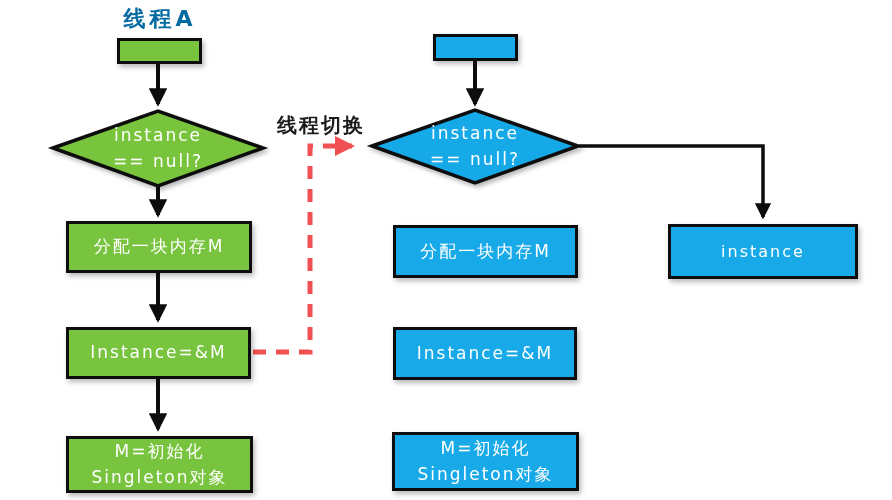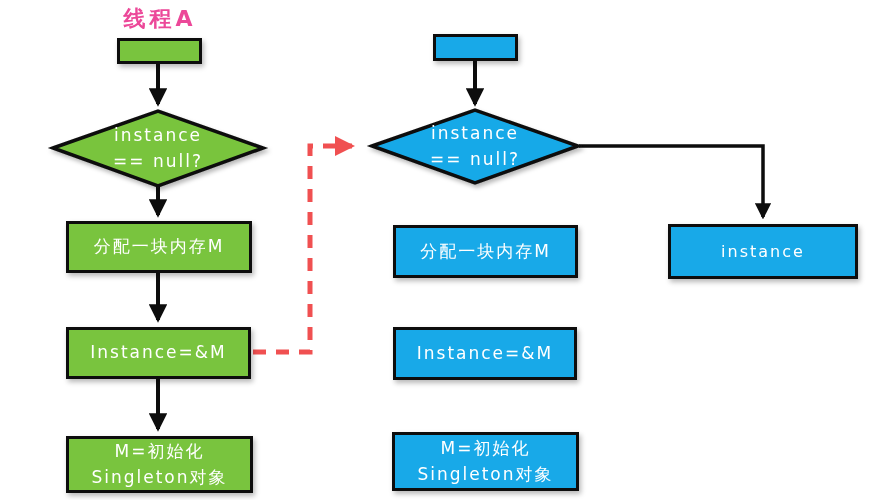--- a/index.html
+++ b/index.html
@@ -15,21 +15,21 @@
     border:3px solid #0d0d0d;
     display:flex; flex-direction:column; align-items:center; justify-content:center;
     color:#ffffff; font-size:17px; letter-spacing:2px; line-height:1.5;
     text-align:center;
   }
   .green { background:#79c43e; box-shadow:2px 3px 5px rgba(0,0,0,0.28); }
   .blue  { background:#18a9e8; box-shadow:2px 3px 5px rgba(0,0,0,0.28); }
 
   .thread-title {
     position:absolute; width:120px; text-align:center;
-    color:#ec4899; font-size:22px; font-weight:600; letter-spacing:4px;
+    color:#0369a1; font-size:22px; font-weight:600; letter-spacing:4px;
   }
   .switch-label {
     position:absolute; color:#1c1c1c; font-size:20px; font-weight:600; letter-spacing:2px;
   }
   .diamond-text {
     position:absolute; display:flex; flex-direction:column;
     align-items:center; justify-content:center;
     color:#ffffff; font-size:17px; letter-spacing:2px; line-height:1.55;
     text-align:center; pointer-events:none;
   }
@@ -62,20 +62,21 @@
 
     <polygon points="53,148 158,111 263,148 158,186" fill="#79c43e" stroke="#0d0d0d" stroke-width="3.5" filter="url(#sh)"></polygon>
     <polygon points="372,146 475,110 578,146 475,183" fill="#18a9e8" stroke="#0d0d0d" stroke-width="3.5" filter="url(#sh)"></polygon>
 
     <path d="M253,352 H310 V146 H352" fill="none" stroke="#f05051" stroke-width="5" stroke-dasharray="13 10" marker-end="url(#ar)"></path>
   </svg>
 
   <div class="thread-title" style="left:100px; top:4px;">线程A</div>
   <div class="thread-title" style="left:415px; top:4px;margin-top:32px;">线程B</div>
 
+  <div class="switch-label" style="left:277px; top:112px;">线程切换</div>
 
   <div class="flowbox green" style="left:117px; top:38px; width:85px; height:26px;"></div>
 
   <div class="diamond-text" style="left:88px; top:119px; width:140px; height:58px;">
     <span>instance</span>
     <span>== null?</span>
   </div>
 
   <div class="flowbox green" style="left:66px; top:221px; width:186px; height:52px;">
     <span>分配一块内存M</span>

